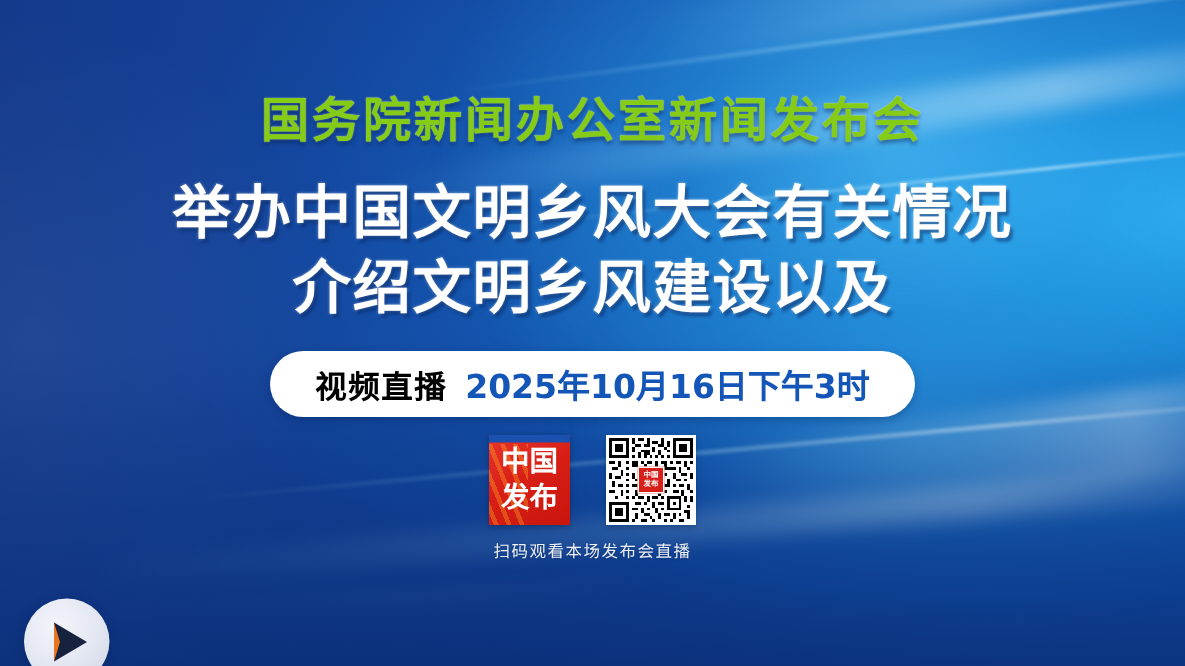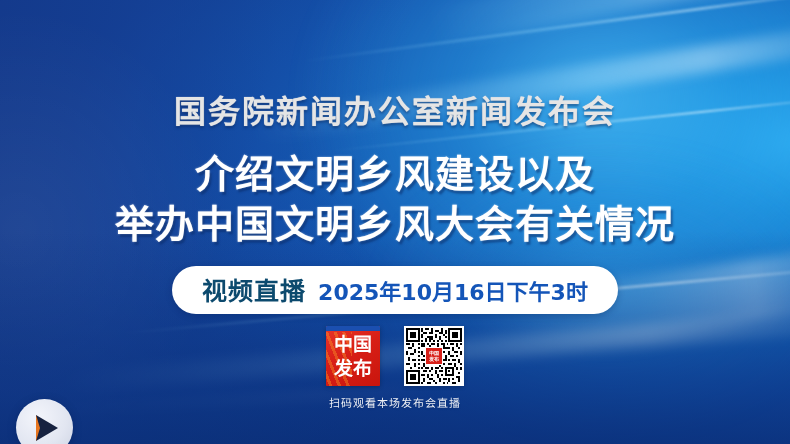--- a/index.html
+++ b/index.html
@@ -87,26 +87,26 @@
   
   .content {
     position: absolute;
     inset: 0;
     display: flex;
     flex-direction: column;
     align-items: center;
   }
 
   .main-title {
-    margin-top: 96px;
+    margin-top: 64px;
     font-family: "Liberation Serif", "DejaVu Serif", serif;
     font-weight: bold;
     font-size: 32px;
     letter-spacing: 2px;
-    color: #e5e5e5;
+    color: #84cc16;
     line-height: 1;
     text-shadow:
       0 2px 3px rgba(6,32,86,0.55),
       0 0 1px rgba(255,255,255,0.9);
     white-space: nowrap;
   }
 
   .sub-title {
     margin-top: 22px;
     font-family: "DejaVu Sans", "Liberation Sans", sans-serif;
@@ -130,23 +130,23 @@
     border-radius: 999px;
     padding: 5px 30px 7px;
     display: flex;
     align-items: baseline;
     gap: 12px;
     box-shadow: 0 2px 6px rgba(5,30,80,0.28);
   }
   .pill-label {
     font-family: "DejaVu Sans", "Liberation Sans", sans-serif;
     font-weight: bold;
-    font-size: 25px;
+    font-size: 21px;
     letter-spacing: 1px;
-    color: #0c4a6e;
+    color: #000000;
   }
   .pill-date {
     font-family: "DejaVu Sans", "Liberation Sans", sans-serif;
     font-weight: bold;
     font-size: 22px;
     letter-spacing: 0px;
     color: #1455b8;
   }
 
   
@@ -289,22 +289,22 @@
   <div class="streak streak-d"></div>
   <div class="streak streak-g soft"></div>
 
   <div class="bg-bottom-deep"></div>
 
   <div class="content">
 
     <div class="main-title">国务院新闻办公室新闻发布会</div>
 
     <div class="sub-title">
+      <span class="sub-line">举办中国文明乡风大会有关情况</span>
       <span class="sub-line">介绍文明乡风建设以及</span>
-      <span class="sub-line">举办中国文明乡风大会有关情况</span>
     </div>
 
     <div class="live-pill">
       <span class="pill-label">视频直播</span>
       <span class="pill-date">2025年10月16日下午3时</span>
     </div>
 
     <div class="codes">
 
       <div class="brand-logo">

